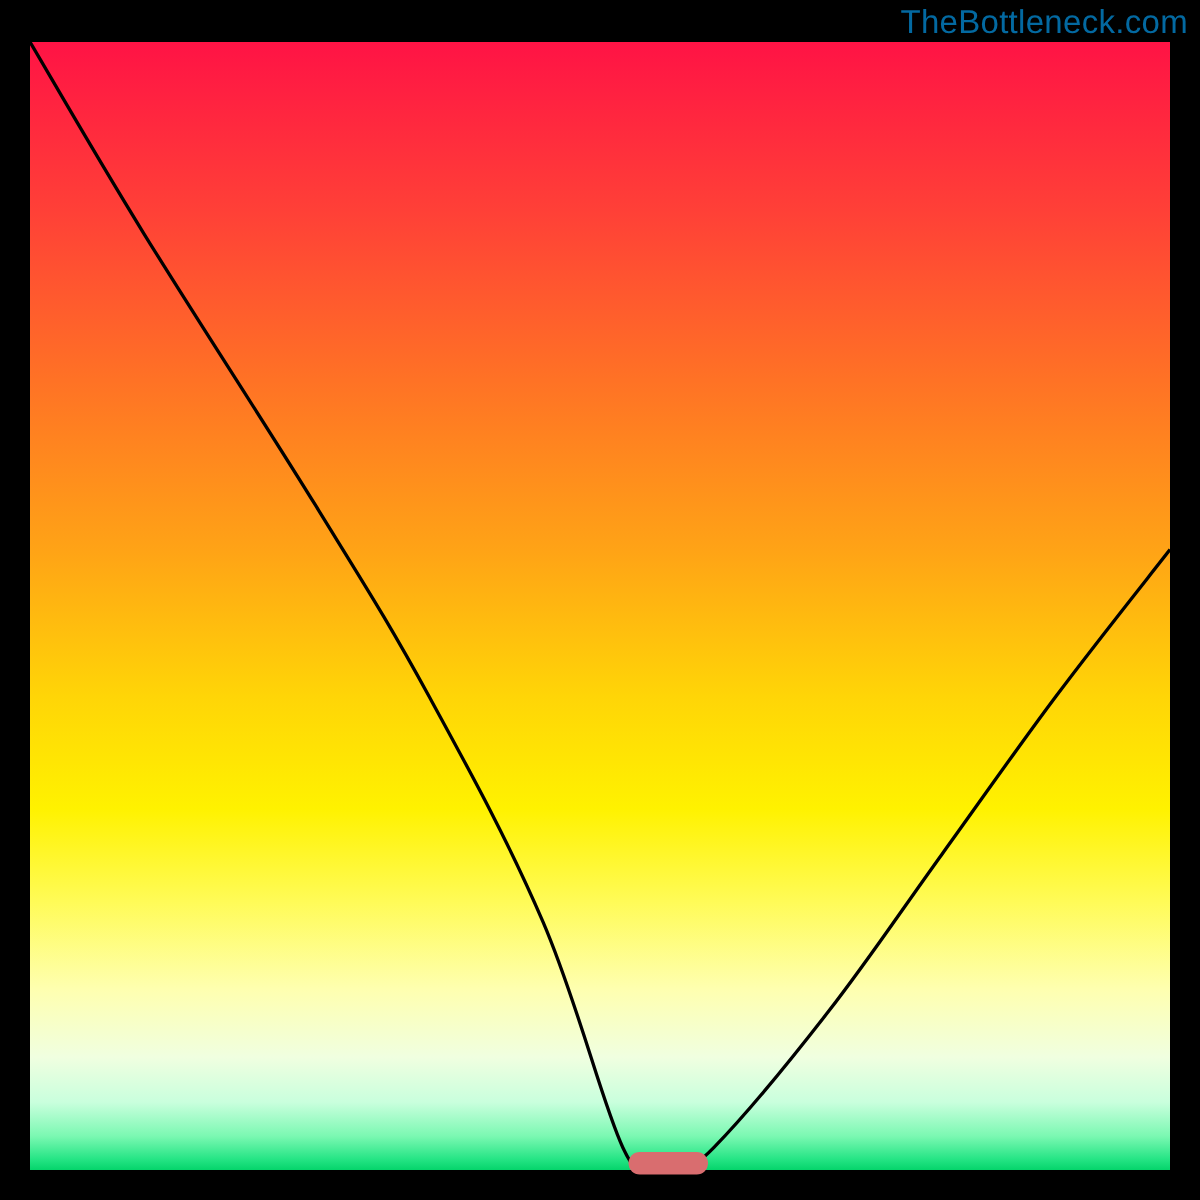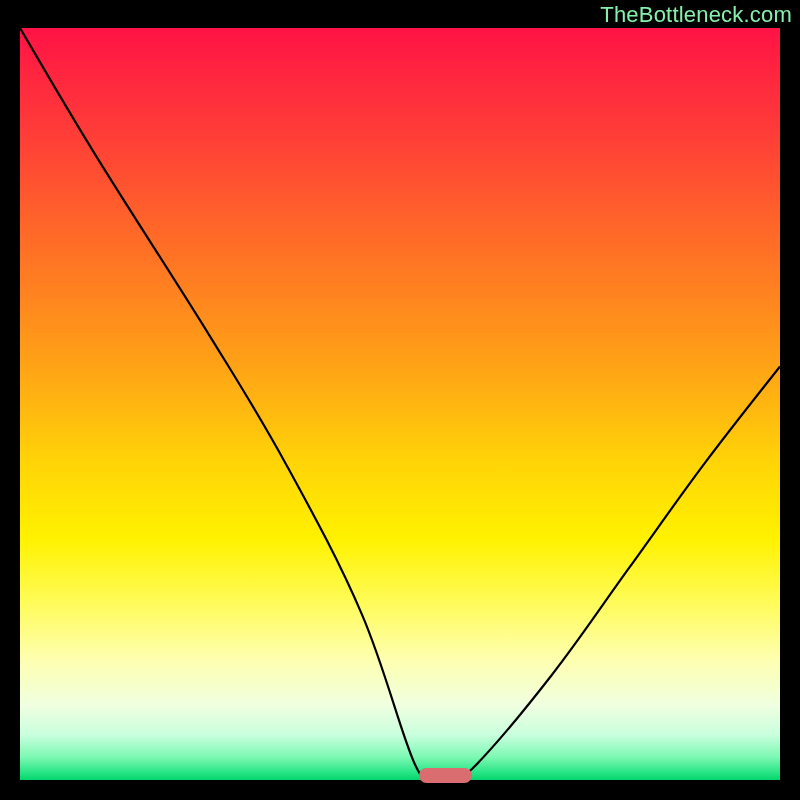--- a/index.html
+++ b/index.html
@@ -14,21 +14,21 @@
   .frame {
     position: relative;
     width: 800px;
     height: 800px;
     background: #000;
   }
   .watermark {
     position: absolute;
     top: 2px;
     right: 8px;
-    color: #86efac;
+    color: #0369a1;
     font-size: 22px;
     font-weight: 500;
     letter-spacing: 0.2px;
     z-index: 10;
   }
   .plot-area {
     position: absolute;
     left: 20px;
     top: 28px;
     width: 760px;

